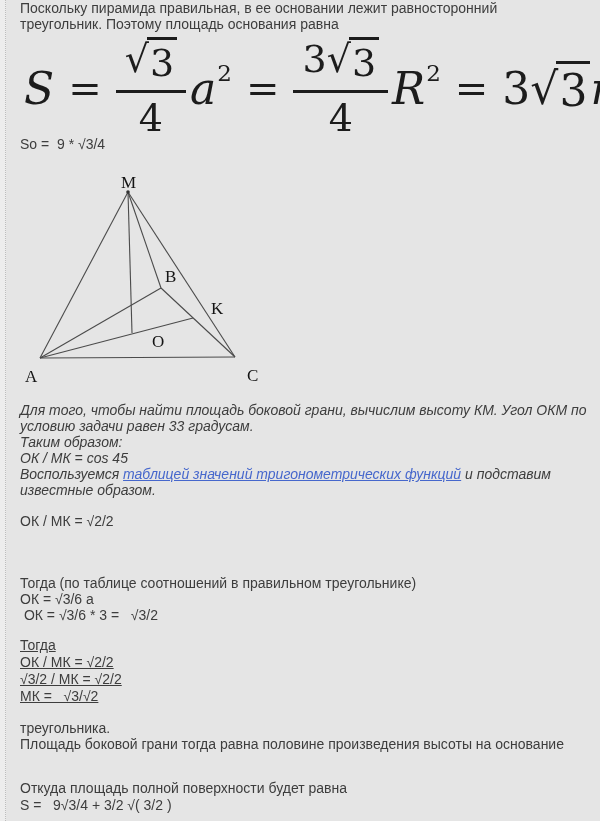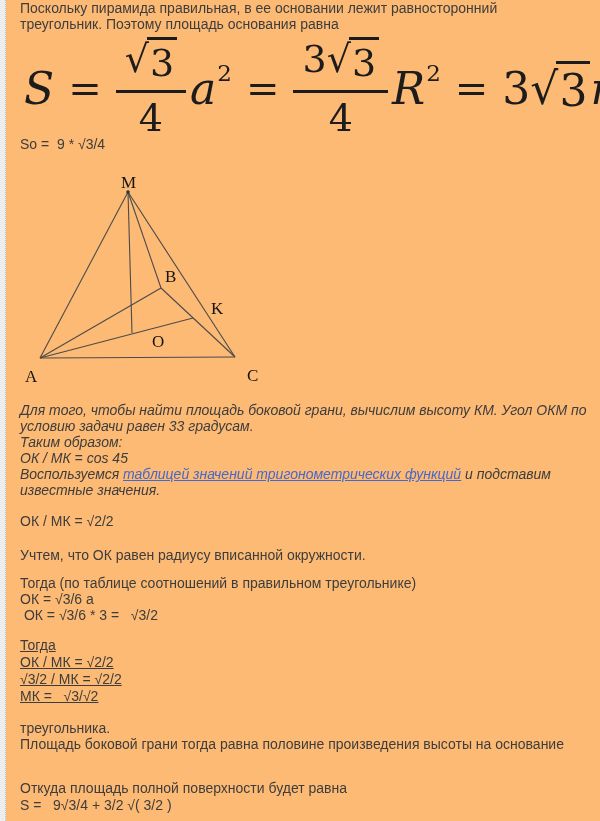--- a/index.html
+++ b/index.html
@@ -1,19 +1,19 @@
 <!DOCTYPE html>
 <html><head>
 <meta charset="utf-8">
 <style>
   html,body{margin:0;padding:0;background:#ffffff;}
   .page{
     position:relative;
     width:600px;height:821px;
-    background:#fdba74;
+    background:#e5e5e5;
     font-family:"Liberation Sans", sans-serif;
     color:#3d3d3d;
     overflow:hidden;
   }
   .left-rail{
     position:absolute;left:0;top:0;width:5px;height:821px;
     background:#ededed;
     border-right:1px dotted #bdbdbd;
   }
   .line{white-space:pre;}
@@ -121,26 +121,25 @@
     <text x="193" y="146">K</text>
     <text x="134" y="179">O</text>
   </svg>
 
   <div class="tblock p2">
     <div class="line">Для того, чтобы найти площадь боковой грани, вычислим высоту КМ. Угол ОКМ по</div>
     <div class="line">условию задачи равен 33 градусам.</div>
     <div class="line">Таким образом:</div>
     <div class="line">ОК / МК = cos 45</div>
     <div class="line"><span>Воспользуемся </span><a class="body-link">таблицей значений тригонометрических функций</a><span> и подставим</span></div>
-    <div class="line">известные значения.</div>
+    <div class="line">известные образом.</div>
   </div>
 
   <div class="tblock ok-mk line">ОК / МК = √2/2</div>
 
-  <div class="tblock uchtem line">Учтем, что ОК равен радиусу вписанной окружности.</div>
 
   <div class="tblock p3">
     <div class="line">Тогда (по таблице соотношений в правильном треугольнике)</div>
     <div class="line">ОК = √3/6 а</div>
     <div class="line"> ОК = √3/6 * 3 =   √3/2</div>
   </div>
 
   <div class="tblock p4">
     <div class="line">Тогда</div>
     <div class="line">ОК / МК = √2/2</div>

